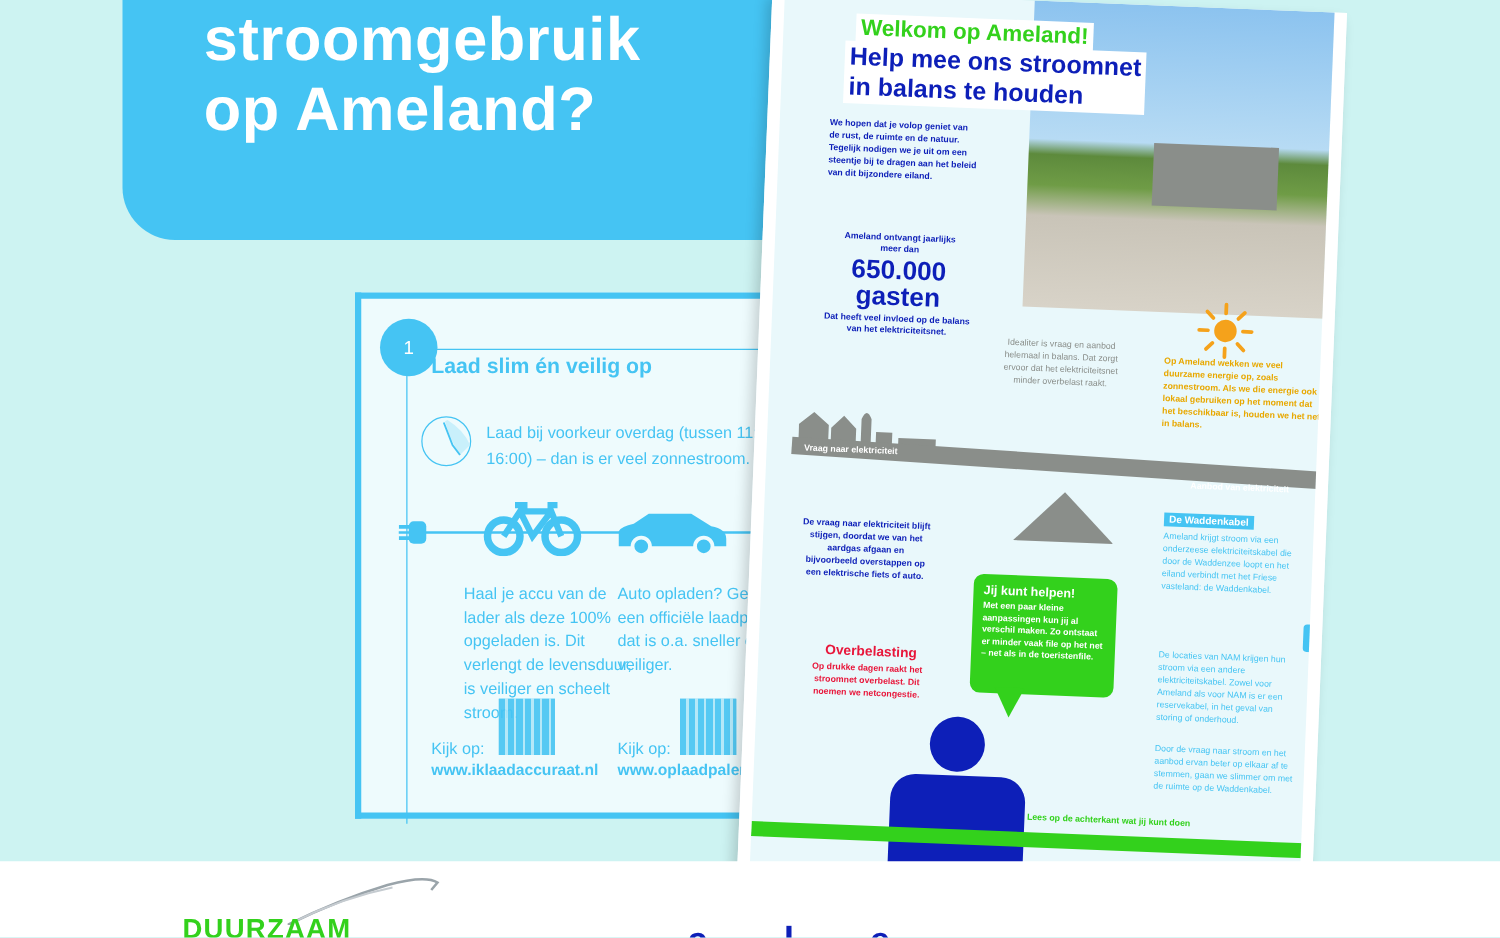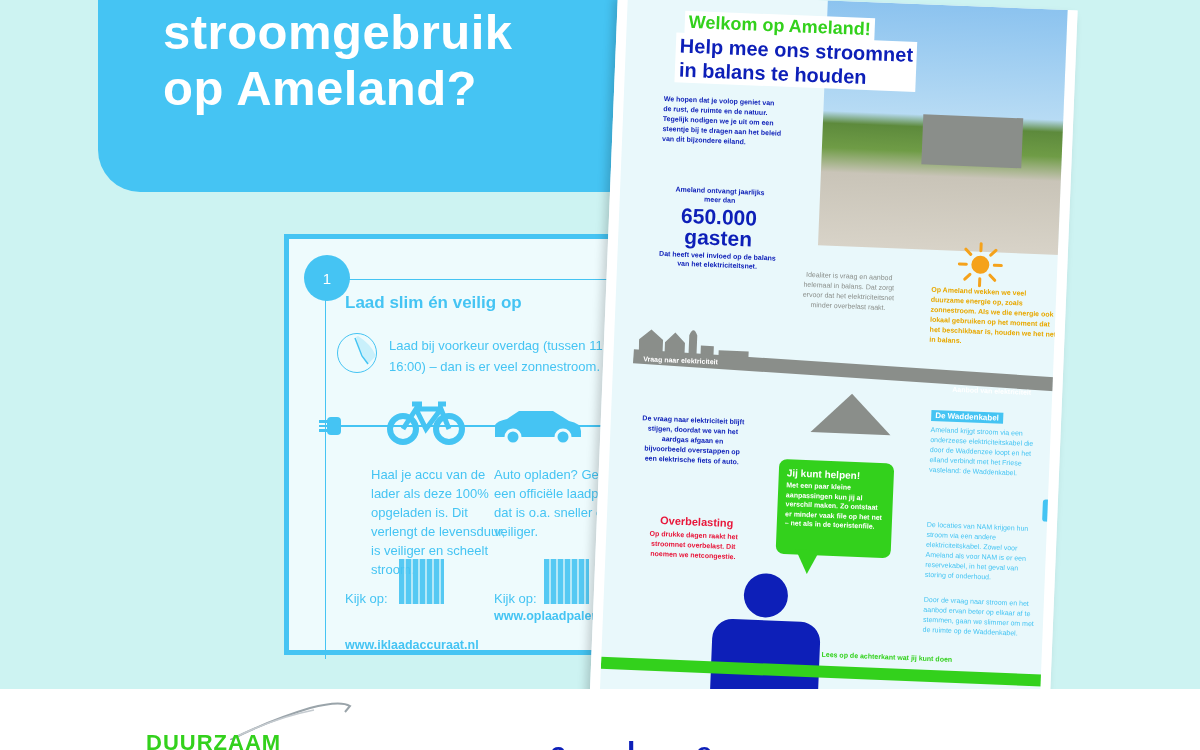--- a/index.html
+++ b/index.html
@@ -6,38 +6,38 @@
   html, body { width: 1200px; height: 750px; overflow: hidden; }
   body { background: #cdf3f2; font-family: "Liberation Sans", sans-serif; position: relative; }
 
   .hero { position: absolute; left: 98px; top: -40px; width: 560px; height: 232px; background: #45c4f3; border-radius: 0 0 0 42px; }
   .hero-title { position: absolute; left: 163px; top: 4px; color: #fff; font-weight: bold; font-size: 49px; line-height: 56px; letter-spacing: 0.5px; }
 
   .card { position: absolute; left: 284px; top: 234px; width: 345px; height: 421px; background: #eefbfd; border: 5px solid #45c4f3; border-right: none; }
   .card-line-v { position: absolute; left: 36px; top: 40px; width: 1px; height: 380px; background: #45c4f3; }
   .card-line-h { position: absolute; left: 36px; top: 40px; width: 310px; height: 1px; background: #45c4f3; }
   .step-badge { position: absolute; left: 15px; top: 16px; width: 46px; height: 46px; border-radius: 50%; background: #45c4f3; color: #fff; font-size: 15px; display: flex; align-items: center; justify-content: center; }
-  .card-heading { position: absolute; left: 56px; top: 54px; color: #45c4f3; font-weight: bold; font-size: 17px; }
+  .card-heading { position: absolute; left: 56px; top: 44px; color: #45c4f3; font-weight: bold; font-size: 17px; }
   .clock-icon { position: absolute; left: 48px; top: 94px; width: 40px; height: 40px; border: 1.5px solid #45c4f3; border-radius: 50%; }
   .tip-text { position: absolute; left: 100px; top: 96px; width: 250px; color: #45c4f3; font-size: 13px; line-height: 21px; }
   .plug-line { position: absolute; left: 30px; top: 186px; width: 310px; height: 1.5px; background: #45c4f3; }
   .plug-icon { position: absolute; left: 30px; top: 174px; }
   .bike-icon { position: absolute; left: 97px; top: 162px; }
   .car-icon { position: absolute; left: 204px; top: 170px; }
   .col-text { position: absolute; color: #45c4f3; font-size: 13px; line-height: 19px; }
   .col1 { left: 56px; top: 226px; width: 135px; margin-left: 26px; }
   .col2 { left: 205px; top: 226px; width: 140px; }
   .qr { position: absolute; width: 45px; height: 45px; background: repeating-linear-gradient(90deg,#45c4f3 0 5px,#aee6f8 5px 7px), #45c4f3; opacity: .9; }
   .qr1 { left: 110px; top: 320px; }
   .qr2 { left: 255px; top: 320px; }
   .kijk { position: absolute; color: #45c4f3; font-size: 13px; }
   .kijk1 { left: 56px; top: 352px; }
   .kijk2 { left: 205px; top: 352px; }
   .url { position: absolute; color: #45c4f3; font-size: 12.5px; font-weight: bold; }
-  .url1 { left: 56px; top: 370px; margin-top: 29px; }
+  .url1 { left: 56px; top: 370px; }
   .url2 { left: 205px; top: 370px; }
 
   .poster { position: absolute; left: 618px; top: -8px; width: 460px; height: 715px; background: #e9f8fb; transform: rotate(2.3deg); transform-origin: 0 0; box-shadow: -4px 6px 10px rgba(0,0,0,0.18); overflow: hidden; border-left: 10px solid #fff; border-right: 10px solid #fff; }
   .poster .green-title { position: absolute; left: 58px; top: 16px; color: #33d11c; font-weight: bold; font-size: 18px; background: #fff; padding: 1px 4px; }
   .poster .blue-title { position: absolute; left: 50px; top: 38px; color: #0d1fb8; font-weight: bold; font-size: 20px; line-height: 24px; background: #fff; padding: 1px 4px; }
   .poster .photo { position: absolute; left: 200px; top: 0; width: 260px; height: 245px; background: linear-gradient(180deg,#8cc3ef 0%,#b7dbf4 45%,#5d8a3c 50%,#6f9c46 60%,#c9c4b8 70%,#d8d3c8 100%); border-radius: 0 0 12px 0; }
   .poster .shelter { position: absolute; left: 300px; top: 110px; width: 100px; height: 50px; background: #8a8e8a; }
   .poster .intro { position: absolute; left: 40px; top: 100px; width: 120px; color: #0d1fb8; font-size: 7px; line-height: 10px; font-weight: bold; }
   .poster .guests-pre { position: absolute; left: 50px; top: 190px; width: 100px; text-align: center; color: #0d1fb8; font-size: 7px; line-height: 9px; font-weight: bold; }
   .poster .guests-num { position: absolute; left: 45px; top: 210px; width: 110px; text-align: center; color: #0d1fb8; font-size: 21px; line-height: 21px; font-weight: bold; }

